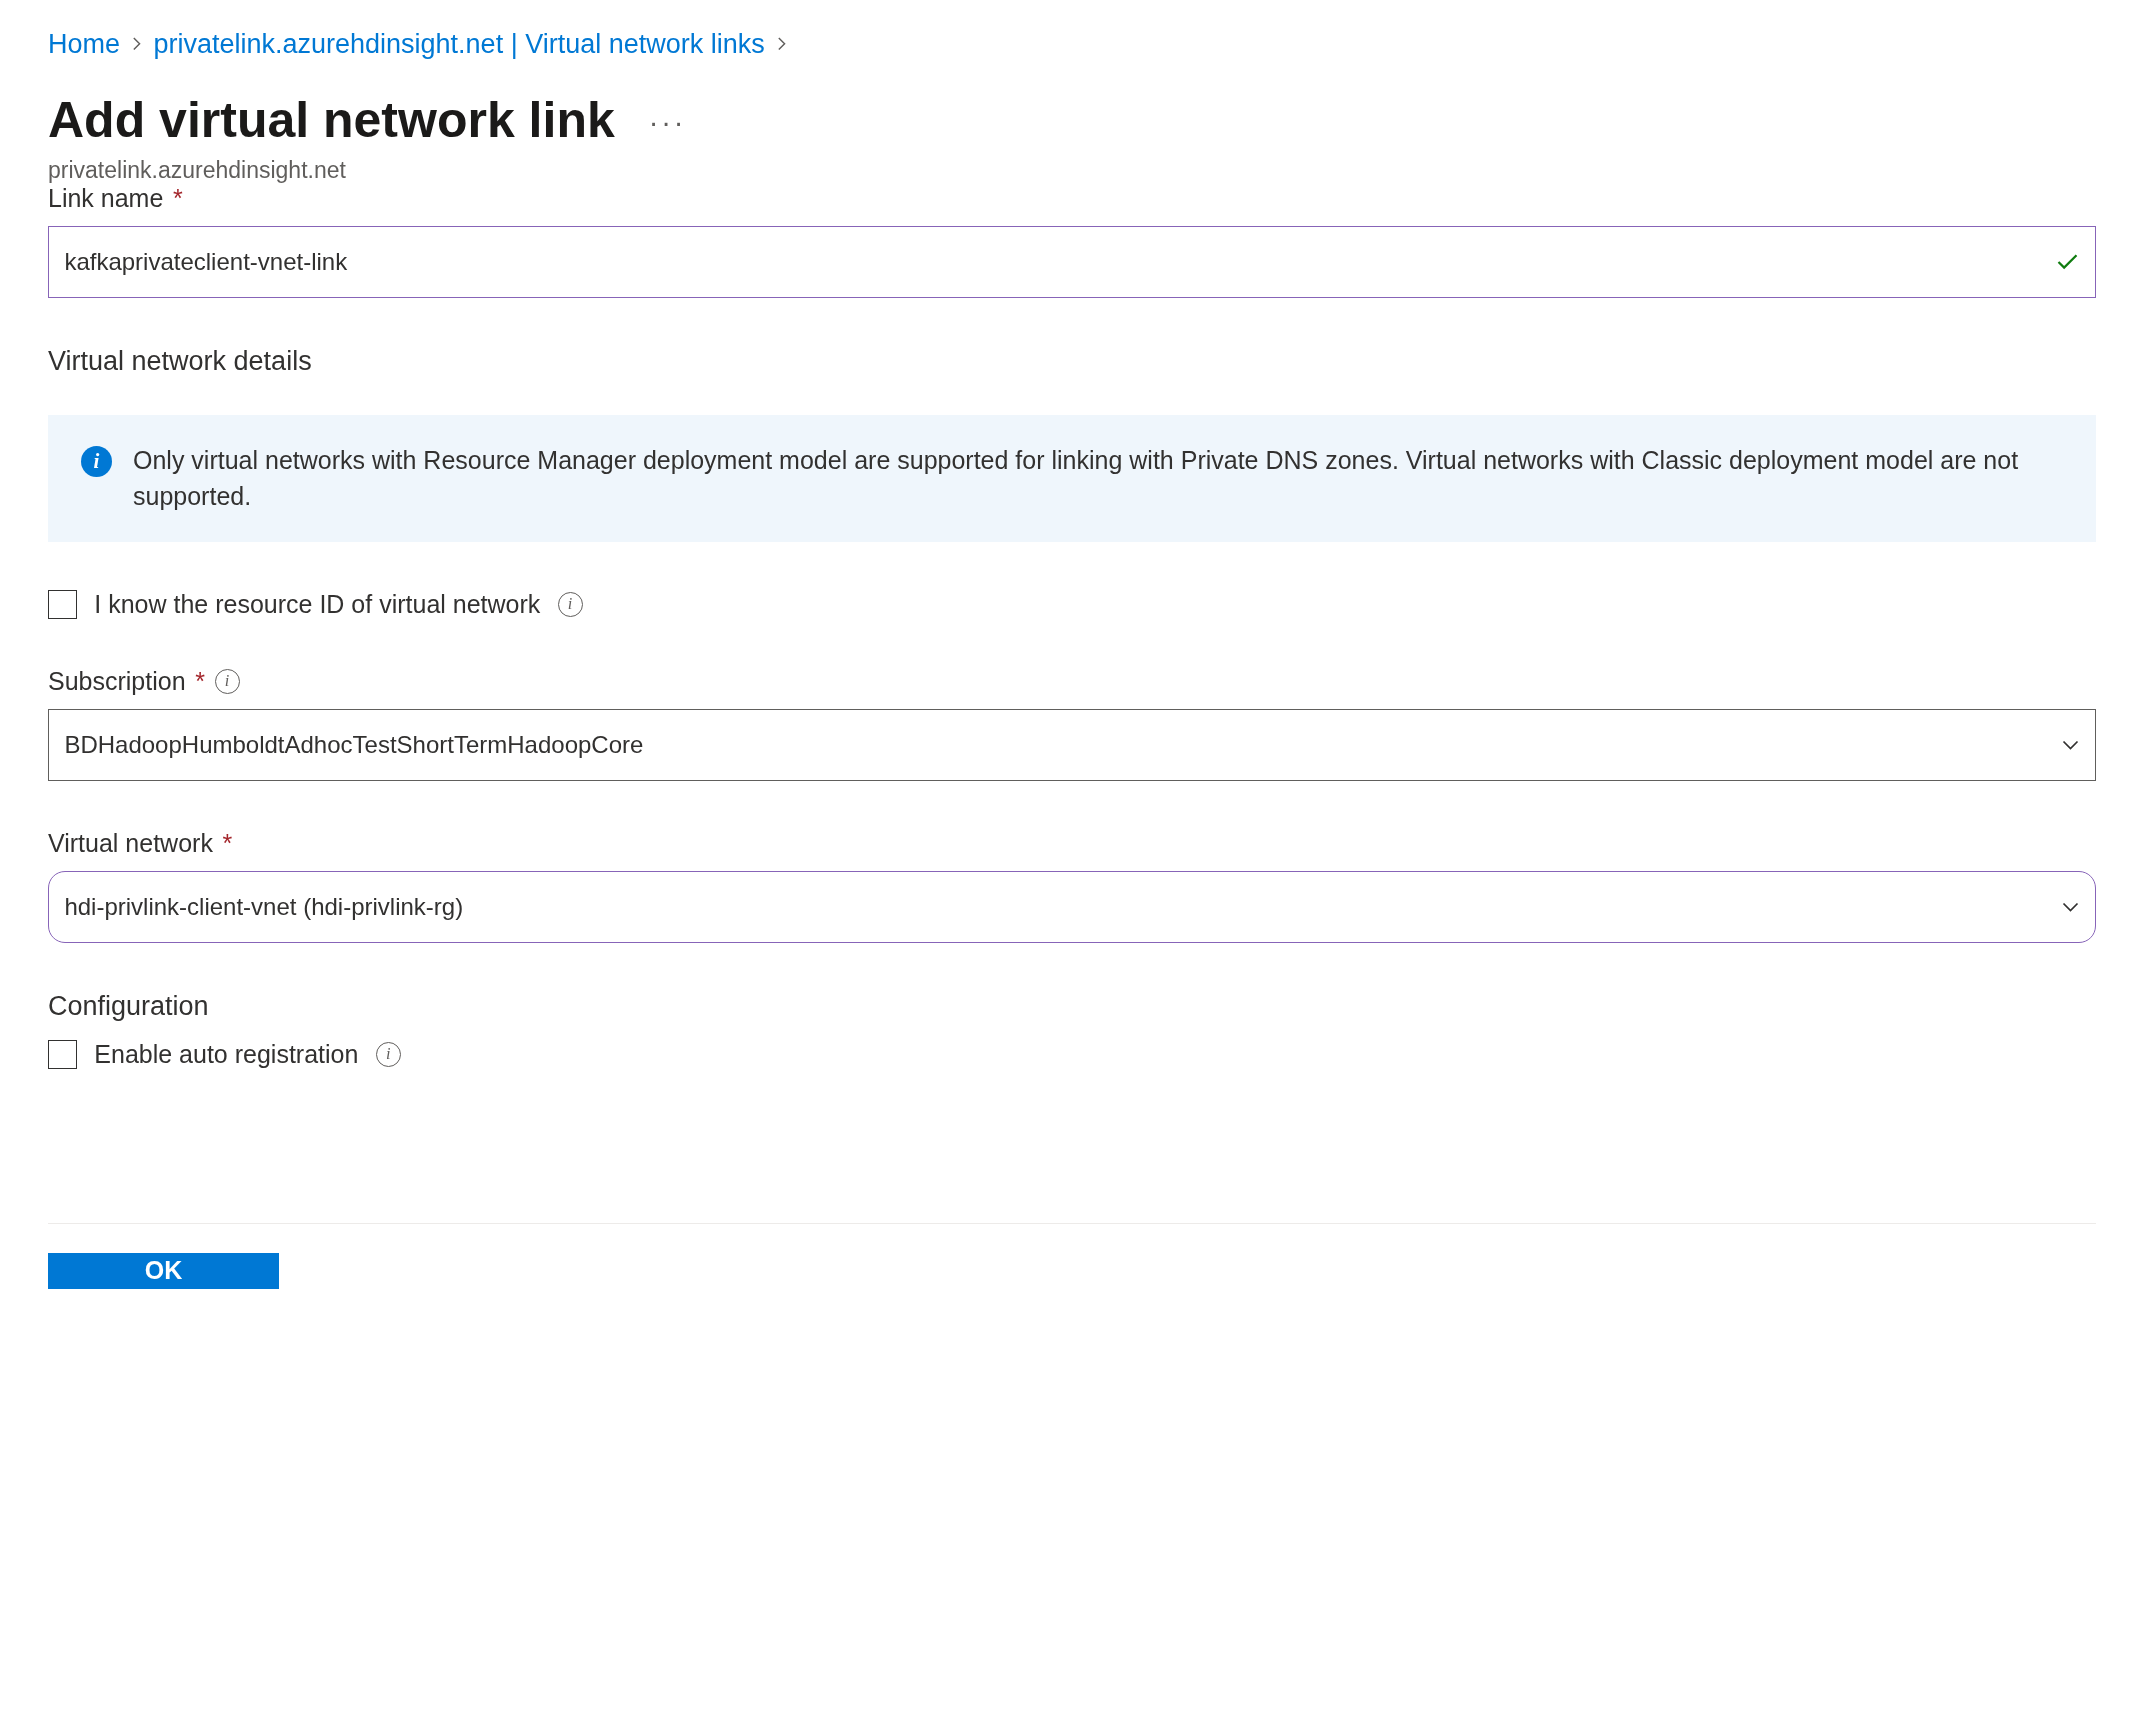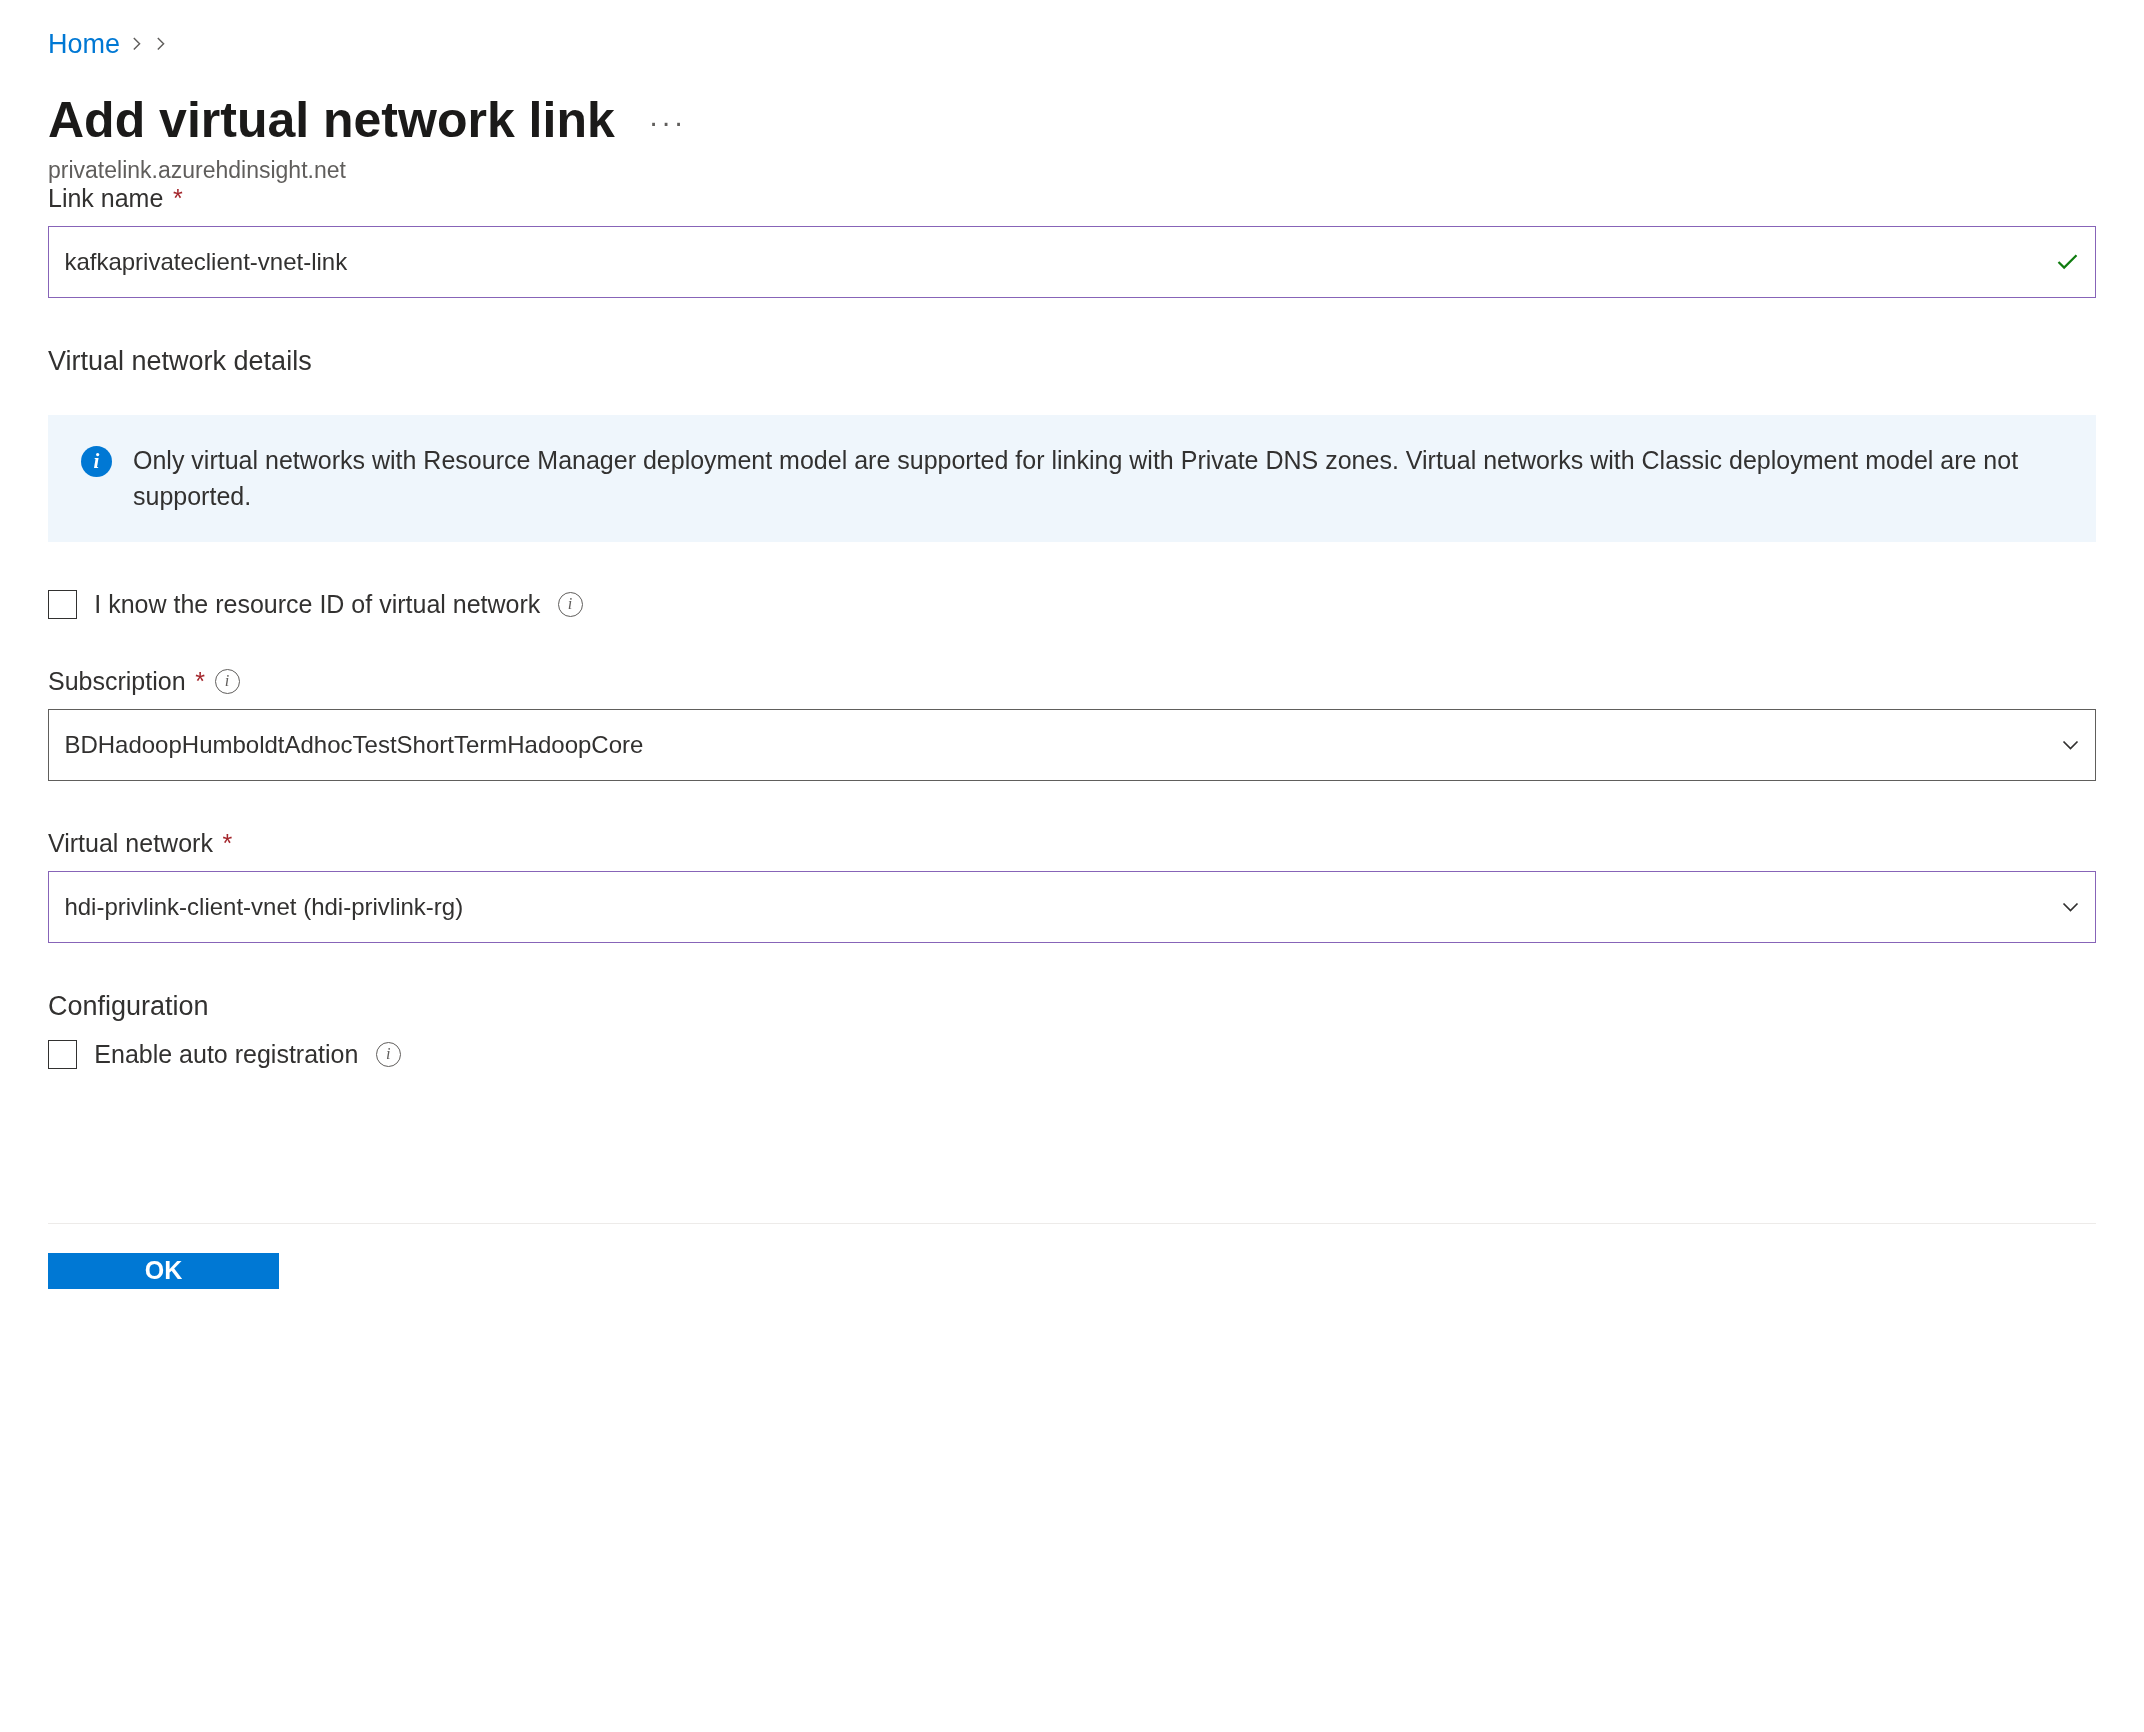--- a/index.html
+++ b/index.html
@@ -36,21 +36,21 @@
       border: 1.9px solid #605e5c;
       padding: 0 48px 0 15.4px;
       font-size: 24px;
       color: #323130;
       background: #fff;
       position: relative;
       display: flex;
       align-items: center;
     }
     .text-input.valid { border-color: #8764b8; }
-    .select.active { border-color: #8764b8; }
+    .select.active { border-color: #8764b8; border-radius: 17px; }
     .input-wrap { position: relative; margin-bottom: 48px; }
     .input-icon-right {
       position: absolute; right: 15.4px; top: 50%; transform: translateY(-50%);
       display: flex; align-items: center;
     }
     
     .info-box {
       background: #eff6fc;
       padding: 27px 33px;
       display: flex;
@@ -97,20 +97,21 @@
 
 
 
 <nav class="breadcrumb">
   <a href="#">Home</a>
   <span class="chevron">
     <svg width="15.4" height="15.4" viewBox="0 0 16 16">
         <path d="M5 2l6 6-6 6" fill="none" stroke="#605e5c" stroke-width="1.5"></path>
       </svg>
   </span>
+  <a href="#">privatelink.azurehdinsight.net | Virtual network links</a>
   <span class="chevron">
     <svg width="15.4" height="15.4" viewBox="0 0 16 16">
         <path d="M5 2l6 6-6 6" fill="none" stroke="#605e5c" stroke-width="1.5"></path>
       </svg>
   </span>
 </nav>
 
 
 <div class="title-row">
   <h1>Add virtual network link</h1>

